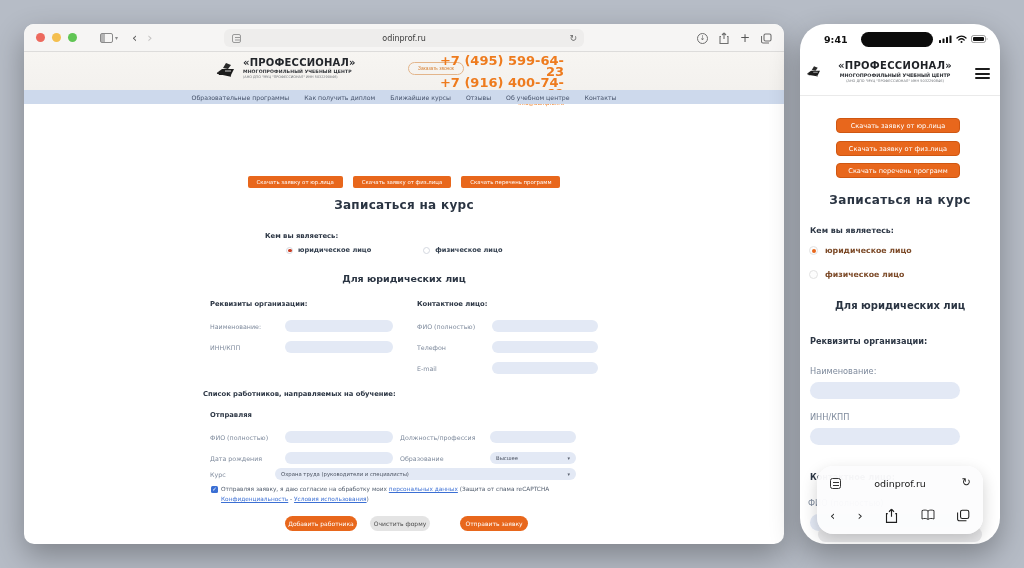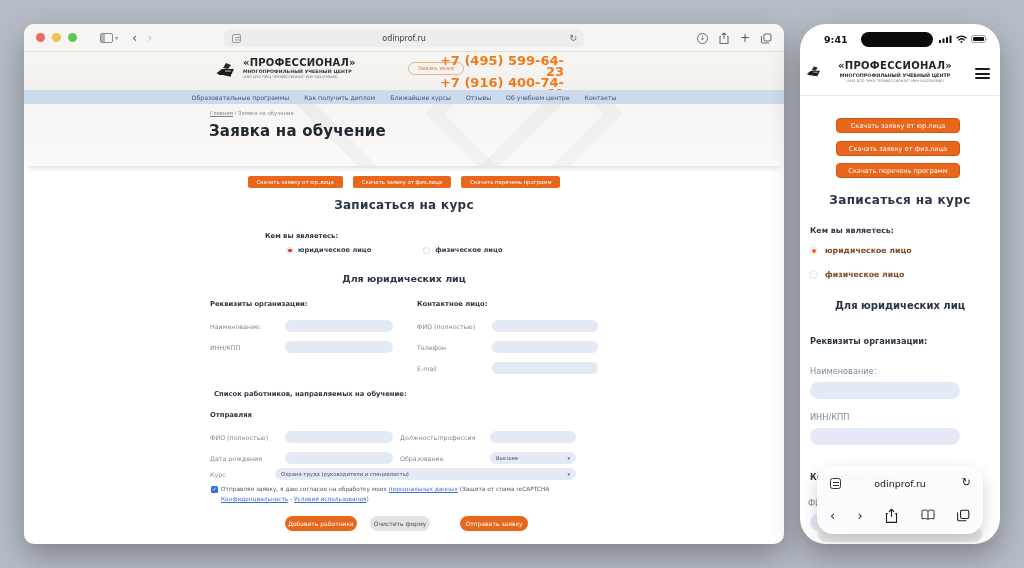--- a/index.html
+++ b/index.html
@@ -163,30 +163,20 @@
 
   <div class="site-nav">
     <span>Образовательные программы</span>
     <span>Как получить диплом</span>
     <span>Ближайшие курсы</span>
     <span>Отзывы</span>
     <span>Об учебном центре</span>
     <span>Контакты</span>
   </div>
 
-  <div class="hero">
-    <span class="wm a"></span>
-    <span class="wm b"></span>
-    <div class="crumbs">
-      <span class="home">Главная</span>
-      <span>/</span>
-      <span>Заявка на обучение</span>
-    </div>
-    <div class="page-title">Заявка на обучение</div>
-  </div>
 
   <div class="dl-row">
     <button class="btn-orange">Скачать заявку от юр.лица</button>
     <button class="btn-orange">Скачать заявку от физ.лица</button>
     <button class="btn-orange">Скачать перечень программ</button>
   </div>
 
   <div class="form-h1">Записаться на курс</div>
   <div class="who-label">Кем вы являетесь:</div>
   <div class="radio-row">
@@ -210,21 +200,21 @@
   <div class="lbl" style="left:186px;top:320px;">ИНН/КПП</div>
   <div class="pill" style="left:261px;top:317px;width:108px;"></div>
 
   <div class="lbl" style="left:393px;top:299px;">ФИО (полностью)</div>
   <div class="pill" style="left:468px;top:296px;width:106px;"></div>
   <div class="lbl" style="left:393px;top:320px;">Телефон</div>
   <div class="pill" style="left:468px;top:317px;width:106px;"></div>
   <div class="lbl" style="left:393px;top:341px;">E-mail</div>
   <div class="pill" style="left:468px;top:338px;width:106px;"></div>
 
-  <div class="blk-h" style="left:190px;top:366px;">Список работников, направляемых на обучение:</div>
+  <div class="blk-h" style="left:179px;top:366px;">Список работников, направляемых на обучение:</div>
   <div class="blk-h" style="left:186px;top:387px;">Отправляя</div>
 
   <div class="lbl" style="left:186px;top:410px;">ФИО (полностью)</div>
   <div class="pill" style="left:261px;top:407px;width:108px;"></div>
   <div class="lbl" style="left:376px;top:410px;">Должность/профессия</div>
   <div class="pill" style="left:466px;top:407px;width:86px;"></div>
 
   <div class="lbl" style="left:186px;top:431px;">Дата рождения</div>
   <div class="pill" style="left:261px;top:428px;width:108px;"></div>
   <div class="lbl" style="left:376px;top:431px;">Образование</div>

